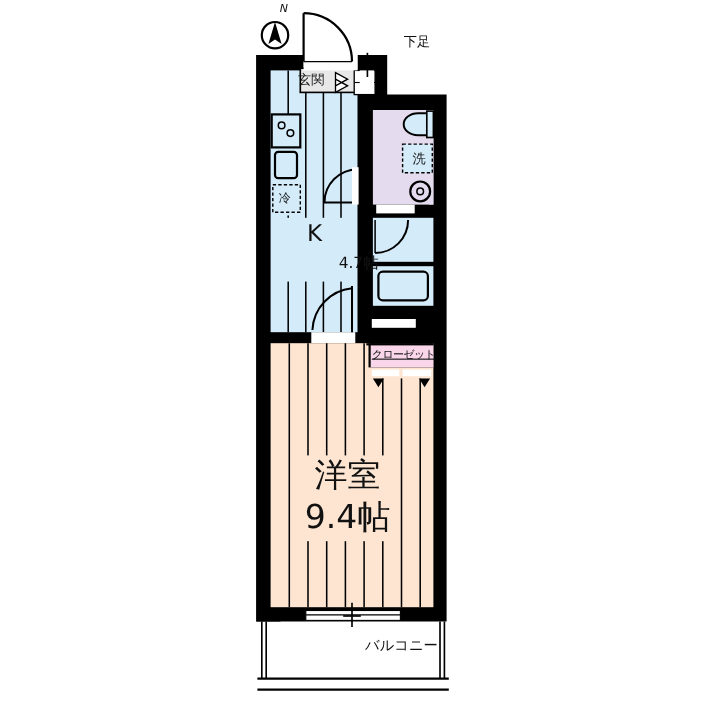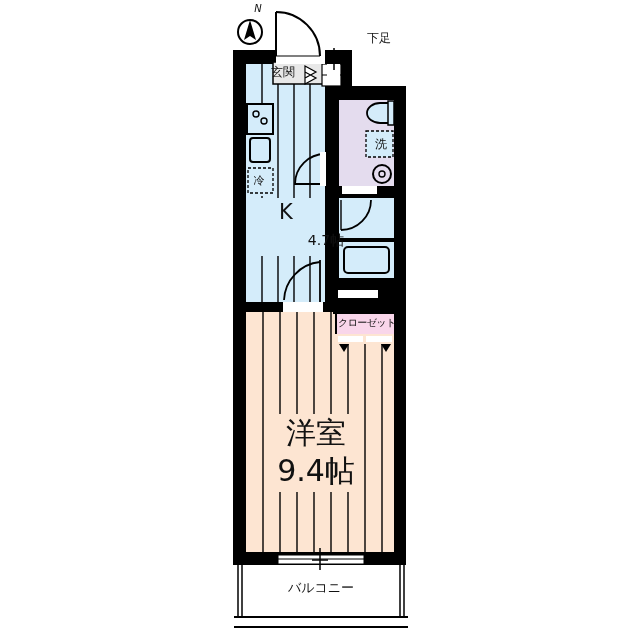--- a/index.html
+++ b/index.html
@@ -5,22 +5,22 @@
   html,body{margin:0;padding:0;background:#ffffff;}
   body{width:640px;height:640px;position:relative;overflow:hidden;font-family:"DejaVu Sans","Liberation Sans",sans-serif;}
   #plan{position:absolute;left:0;top:0;width:640px;height:640px;}
   .lbl{position:absolute;color:#111;white-space:nowrap;text-align:center;font-family:"DejaVu Sans","Liberation Sans",sans-serif;}
   .k-name{left:246px;top:200px;width:80px;font-size:21px;line-height:24px;}
   .k-size{left:246px;top:228px;width:80px;font-size:14px;line-height:24px;margin-left:40px;}
   .w-name{left:246px;top:418px;width:140px;font-size:30px;line-height:34px;font-family:Liberation Mono, monospace;}
   .w-size{left:246px;top:454px;width:140px;font-size:30px;line-height:34px;}
   .genkan{left:264px;top:64px;width:38px;font-size:12px;line-height:16px;}
   .geta{left:318px;top:30px;width:34px;font-size:12px;line-height:16px;margin-left:44px;}
-  .closet{left:338px;top:316px;width:40px;font-size:10px;line-height:14px;letter-spacing:-0.6px;}
-  .balcony{left:238px;top:579px;width:166px;font-size:13px;line-height:18px;}
+  .closet{left:338px;top:316px;width:40px;font-size:10px;line-height:14px;letter-spacing:-0.6px;text-decoration:underline;}
+  .balcony{left:238px;top:579px;width:166px;font-size:13px;line-height:18px;padding-left:44px;}
   .rei{left:247px;top:174px;width:24px;font-size:11px;line-height:14px;}
   .sen{left:368px;top:136px;width:26px;font-size:12px;line-height:16px;}
   .north-n{left:252px;top:4px;width:12px;font-size:10px;line-height:10px;font-style:italic;}
 </style>
 </head>
 <body>
 
 <svg id="plan" viewBox="0 0 640 640" xmlns="http://www.w3.org/2000/svg">
 
   <g>

